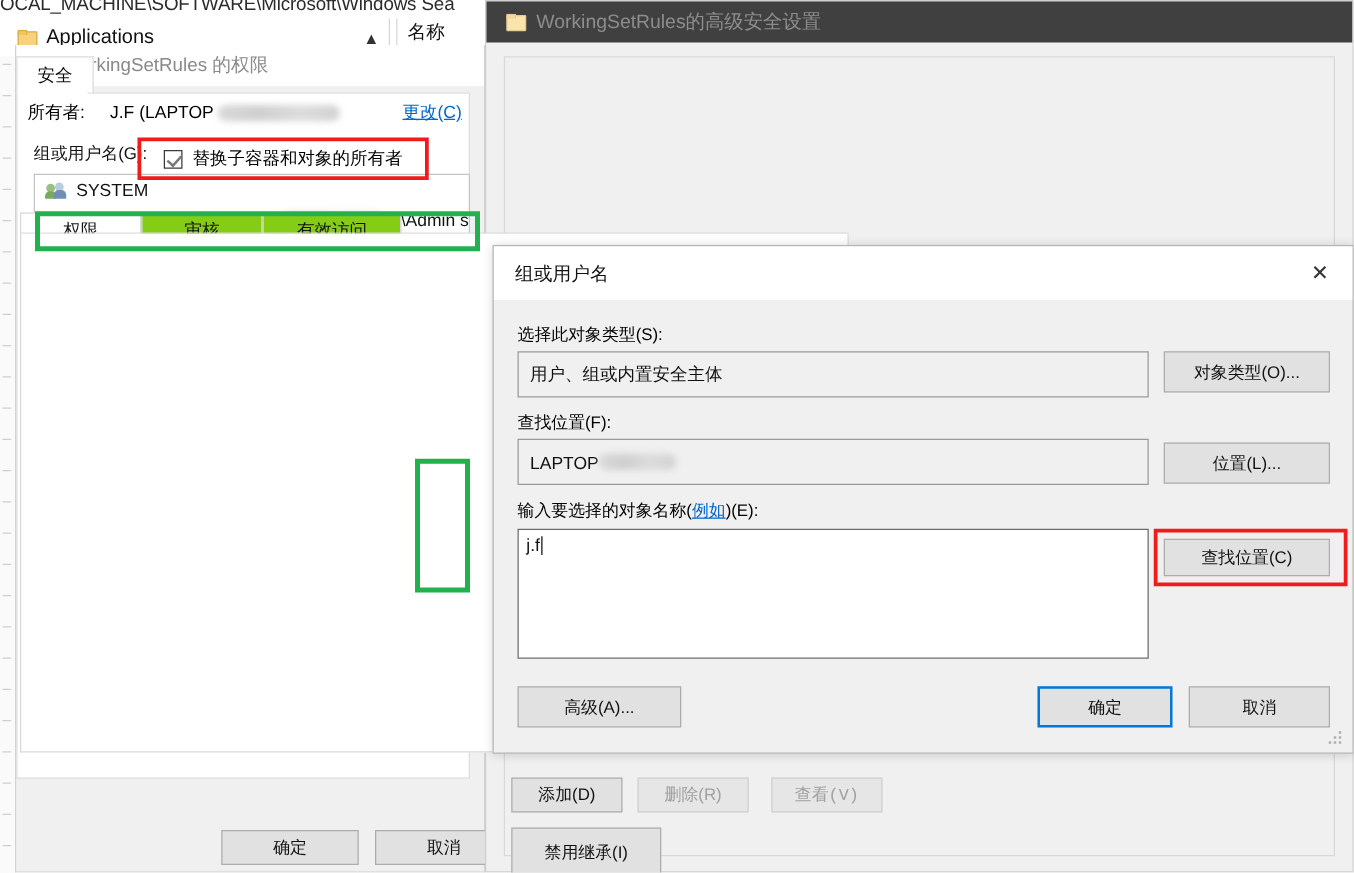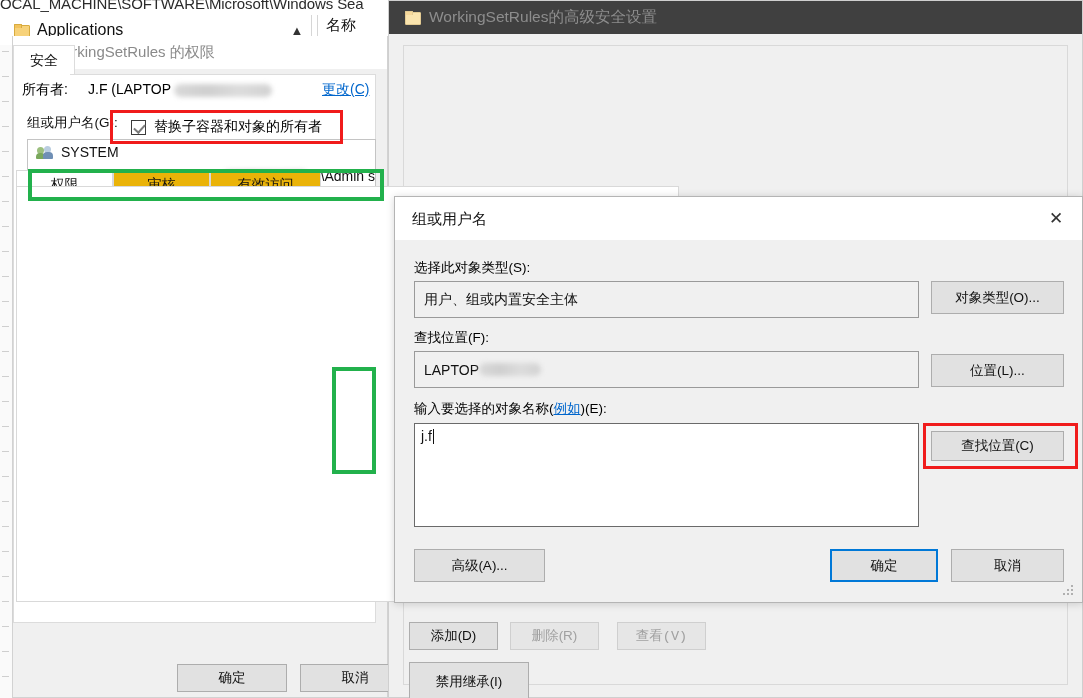--- a/index.html
+++ b/index.html
@@ -98,21 +98,21 @@
   #owner-change{left:322px;top:81px;font-size:14px;color:#0066cc;text-decoration:underline;}
   #own-red{left:110px;top:110px;width:233px;height:34px;border:3px solid #f01b1b;box-sizing:border-box;}
   #own-cbx-wrap{left:121px;top:118px;display:flex;align-items:center;gap:8px;font-size:14px;padding-left:10px;}
   #own-cbx{position:relative;width:15px;height:15px;border:1px solid #3b3b3b;background:#fff;box-sizing:border-box;flex:none;}
   #own-cbx:after{content:"";position:absolute;left:4px;top:1px;width:5px;height:9px;
     border:solid #7a7a7a;border-width:0 2px 2px 0;transform:rotate(42deg);}
   #adv-tabs{left:16px;top:158px;width:663px;height:29px;margin-top:12px;}
   .atab{position:absolute;top:0;height:29px;box-sizing:border-box;display:flex;align-items:center;
     justify-content:center;font-size:14px;color:#111;border:1px solid #d9d9d9;border-bottom:none;}
   .atab-on{background:#ffffff;}
-  .atab-off{background:#eab308;}
+  .atab-off{background:#84cc16;}
   #adv-tabs-underline{left:16px;top:186px;width:663px;height:1px;background:#d9d9d9;}
   #adv-content{left:16px;top:187px;width:663px;height:415px;background:#ffffff;border:1px solid #d9d9d9;
     border-top:none;box-sizing:border-box;}
   #adv-btn-add{left:409px;top:622px;width:89px;height:28px;}
   #adv-btn-del{left:510px;top:622px;width:89px;height:28px;}
   #adv-btn-view{left:617px;top:622px;width:89px;height:28px;font-family:Liberation Mono, monospace;}
   #adv-btn-inherit{left:409px;top:662px;width:120px;height:40px;}
   
   #sel-dlg{left:394px;top:196px;width:689px;height:407px;background:#f0f0f0;
     border:1px solid #b4b4b4;box-sizing:border-box;box-shadow:0 1px 8px rgba(0,0,0,.16);overflow:hidden;}

